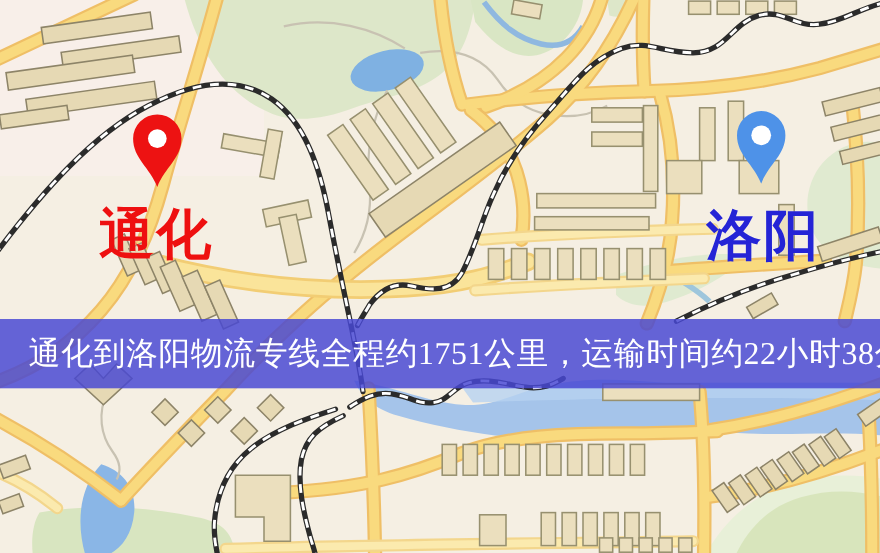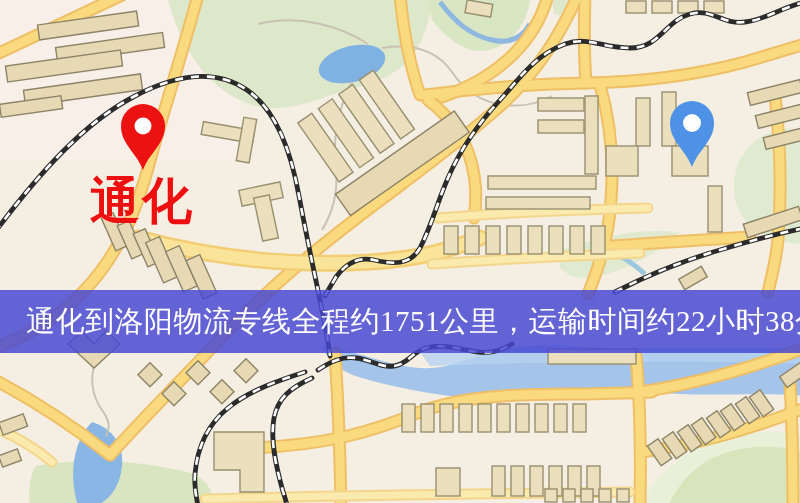--- a/index.html
+++ b/index.html
@@ -31,20 +31,21 @@
   .marker{position:absolute;width:48px;height:68px;}
   .marker svg{display:block;}
   .marker-origin{left:119px;top:102px;}
   .marker-dest{left:668px;top:99px;}
 
   .city-label{
     position:absolute;font-family:"Liberation Serif",serif;
     font-weight:700;font-size:50px;line-height:1;letter-spacing:2px;
     text-shadow:0 0 2px rgba(255,255,255,.35);
     user-select:none;
+    margin-top:12px;
   }
   .label-origin{left:90px;top:176px;color:#ee1010;}
   .label-dest{left:642px;top:177px;color:#2424d6;}
 
   .banner{
     position:absolute;left:0;top:290px;width:800px;height:63px;
     background:rgba(72,72,211,0.84);
     color:#ffffff;display:flex;align-items:center;
     font-family:"Liberation Serif",serif;
     font-size:29px;letter-spacing:0.5px;
@@ -273,18 +274,19 @@
     </svg>
   </div>
   <div class="city-label label-origin">通化</div>
 
   <div class="marker marker-dest">
     <svg width="48" height="68" viewBox="0 0 48 68">
       <path d="M24,68 C17,50 2,42 2,24 A22,22 0 1 1 46,24 C46,42 31,50 24,68 Z" fill="#4e92e8"></path>
       <circle cx="24" cy="24" r="9" fill="#ffffff"></circle>
     </svg>
   </div>
+  <div class="city-label label-dest">洛阳</div>
 
   <div class="banner">
     <span>通化到洛阳物流专线全程约1751公里，运输时间约22小时38分钟.</span>
   </div>
 
 </div>
 
 </body></html>

